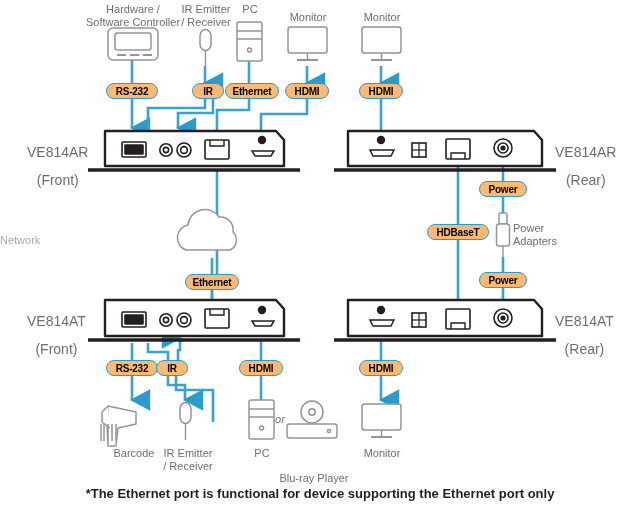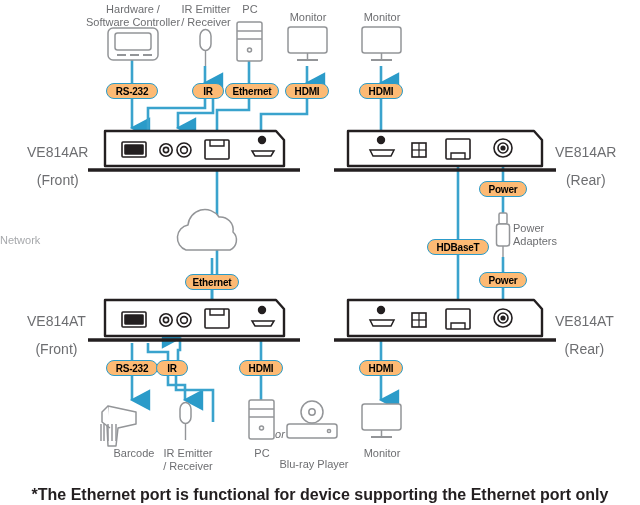--- a/index.html
+++ b/index.html
@@ -25,21 +25,21 @@
     font-weight:bold;
     font-size:10px;
     letter-spacing:-0.2px;
     display:flex;align-items:center;justify-content:center;
     height:16px;
     box-sizing:border-box;
     z-index:5;
   }
   .footnote{
     position:absolute;
-    font-size:16px;
+    font-size:13px;
     color:#231f20;
     font-weight:600;
     left:0;width:640px;text-align:center;
   }
   .cloud-label{
     position:absolute;font-size:11px;color:#a7a9ac;
     width:100%;
   }
 </style>
 </head>
@@ -284,22 +284,22 @@
 
   <div class="cloud-label" style="left:0px;top:234px;width:424px;">Network</div>
 
   <div class="txt" style="left:513px;top:222px;width:64px;text-align:left;">Power
 Adapters</div>
 
   <div class="txt" style="left:104px;top:447px;width:60px;">Barcode</div>
   <div class="txt" style="left:152px;top:447px;width:72px;">IR Emitter
 / Receiver</div>
   <div class="txt" style="left:240px;top:447px;width:44px;">PC</div>
-  <div class="txt" style="left:276px;top:458px;width:76px;">Blu-ray Player</div>
-  <div class="txt" style="left:272px;top:428px;width:16px;font-style:italic;">or</div>
+  <div class="txt" style="left:276px;top:472px;width:76px;">Blu-ray Player</div>
+  <div class="txt" style="left:272px;top:413px;width:16px;font-style:italic;">or</div>
   <div class="txt" style="left:354px;top:447px;width:56px;">Monitor</div>
 
   <div class="dev-label" style="left:27px;top:131px;">
     <span>VE814AR</span><br>
     <span>(Front)</span>
   </div>
   <div class="dev-label" style="left:555px;top:131px;">
     <span>VE814AR</span><br>
     <span>(Rear)</span>
   </div>
@@ -313,21 +313,21 @@
   </div>
 
   <div class="pill" style="left:106px;top:83px;width:52px;">RS-232</div>
   <div class="pill" style="left:192px;top:83px;width:32px;">IR</div>
   <div class="pill" style="left:225px;top:83px;width:54px;">Ethernet</div>
   <div class="pill" style="left:285px;top:83px;width:44px;">HDMI</div>
   <div class="pill" style="left:359px;top:83px;width:44px;">HDMI</div>
 
   <div class="pill" style="left:185px;top:274px;width:54px;">Ethernet</div>
 
-  <div class="pill" style="left:427px;top:224px;width:62px;margin-top:15px;">HDBaseT</div>
+  <div class="pill" style="left:427px;top:224px;width:62px;">HDBaseT</div>
   <div class="pill" style="left:479px;top:181px;width:48px;">Power</div>
   <div class="pill" style="left:479px;top:272px;width:48px;">Power</div>
 
   <div class="pill" style="left:106px;top:360px;width:52px;">RS-232</div>
   <div class="pill" style="left:156px;top:360px;width:32px;">IR</div>
   <div class="pill" style="left:239px;top:360px;width:44px;">HDMI</div>
   <div class="pill" style="left:359px;top:360px;width:44px;">HDMI</div>
 
   <div class="footnote" style="top:486px;">*The Ethernet port is functional for device supporting the Ethernet port only</div>
 

